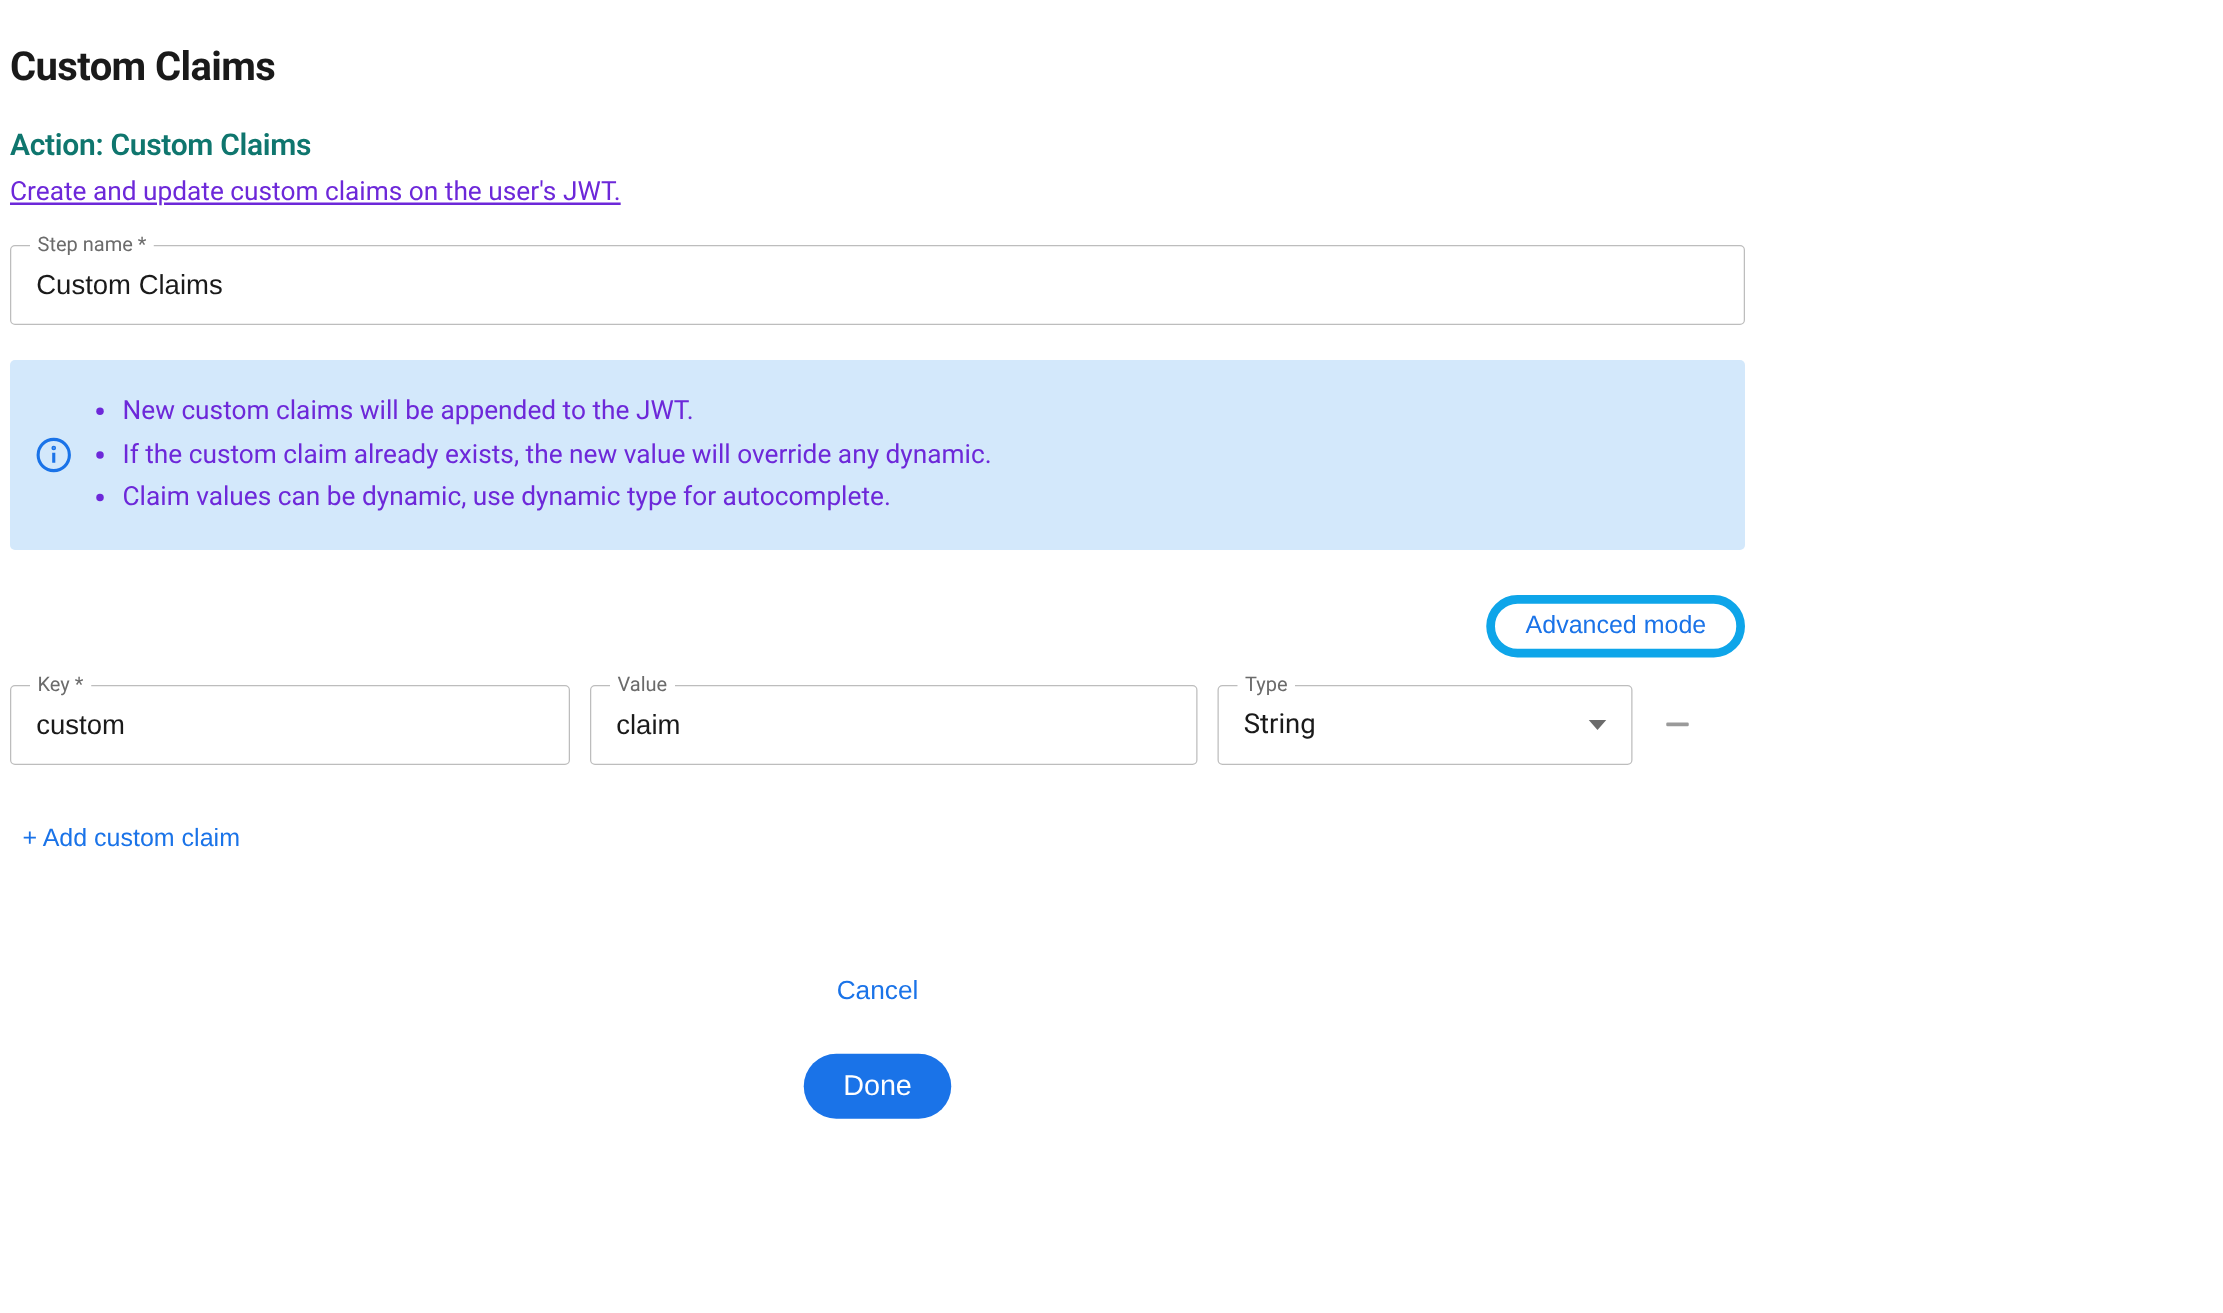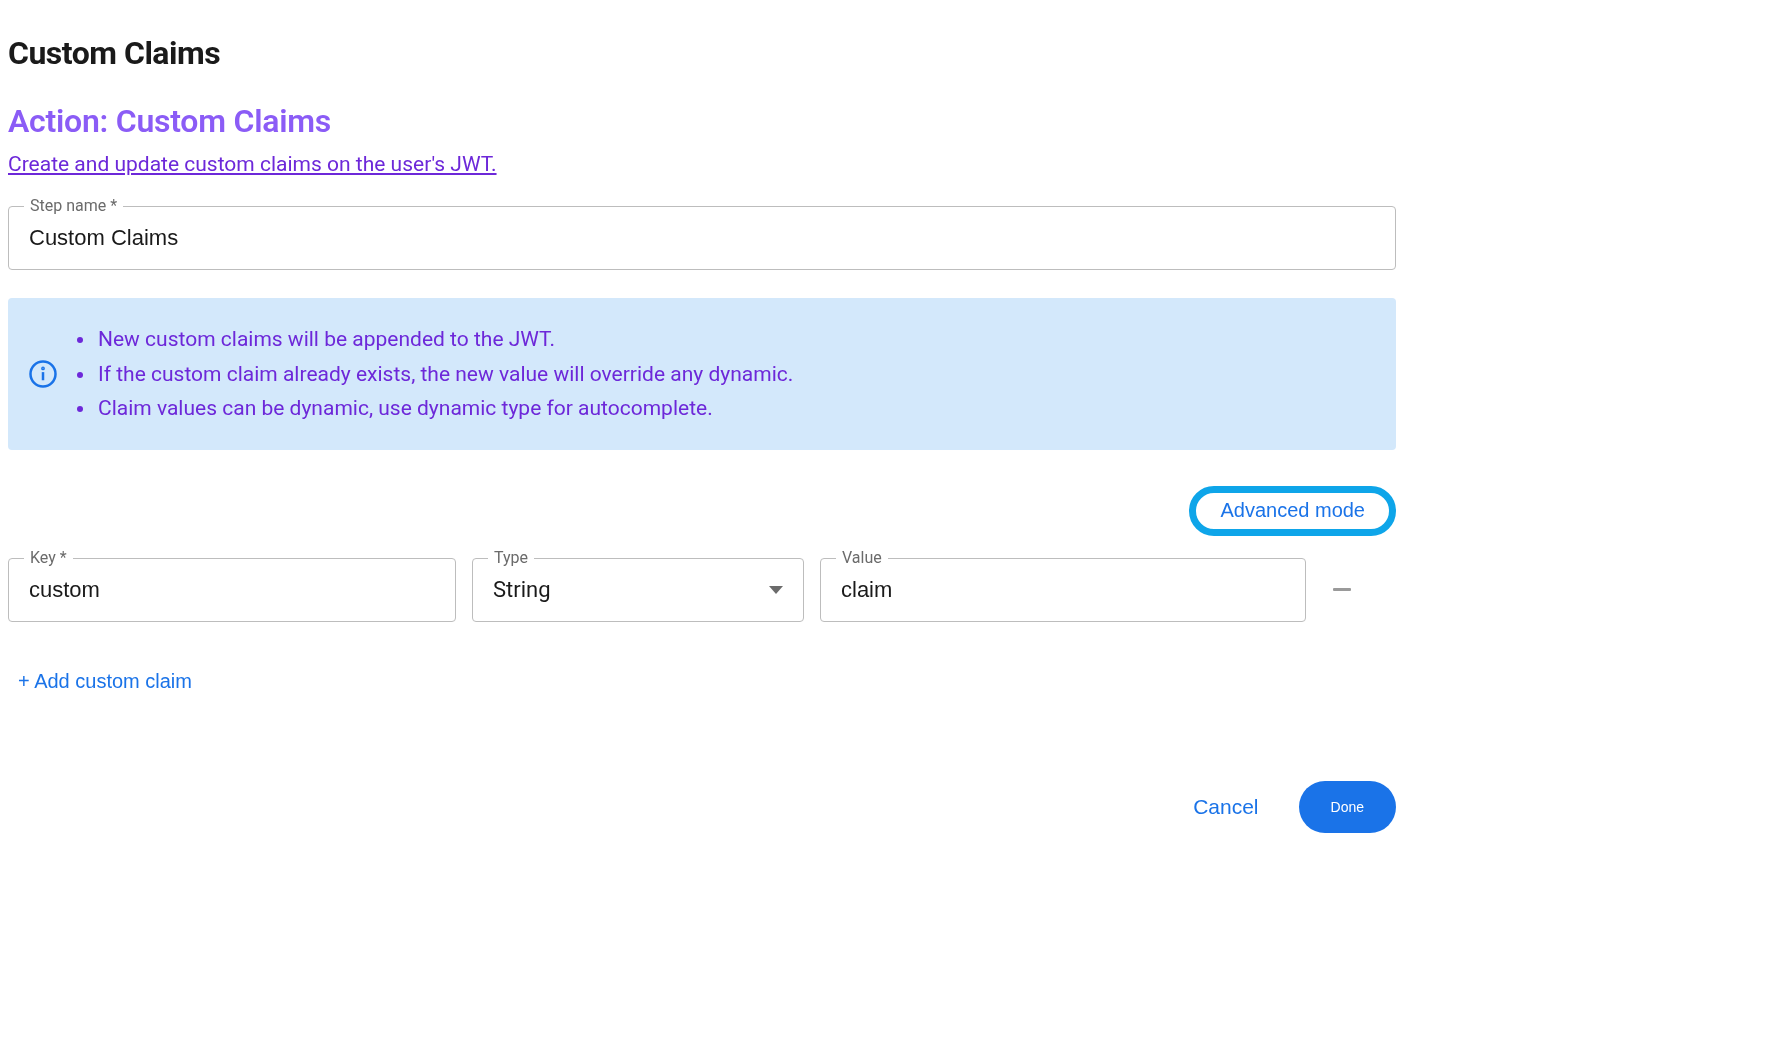--- a/index.html
+++ b/index.html
@@ -15,25 +15,25 @@
     width: 1420px;
   }
   h1.page-title {
     font-size: 32px;
     font-weight: 700;
     margin: 10px 0 30px 0;
     letter-spacing: -0.5px;
     color: #1a1a1a;
   }
   h2.action-title {
-    font-size: 32px;
+    font-size: 24px;
     font-weight: 600;
     margin: 0 0 12px 0;
     letter-spacing: -0.25px;
-    color: #8b5cf6;
+    color: #0f766e;
   }
   p.action-desc {
     font-size: 21px;
     color: #6d28d9;
     margin: 0 0 30px 0;
     text-decoration: underline;
   }
 
   
   .field {
@@ -153,38 +153,39 @@
     margin-top: 12px;
   }
 
   
   .footer-actions {
     display: flex;
     justify-content: flex-end;
     gap: 28px;
     align-items: center;
     margin-top: 80px;
+    flex-direction: column;
   }
   .cancel-btn {
     background: none;
     border: none;
     color: #1a73e8;
     font-size: 21px;
     font-weight: 500;
     cursor: pointer;
     padding: 10px 12px;
   }
   .done-btn {
     background: #1a73e8;
     color: #fff;
     border: none;
     border-radius: 999px;
     height: 52px;
     padding: 0 32px;
-    font-size: 14px;
+    font-size: 23px;
     font-weight: 500;
     cursor: pointer;
   }
 </style>
 </head>
 <body>
 
 <div class="page">
 
   <h1 class="page-title">Custom Claims</h1>
@@ -215,33 +216,33 @@
   <div class="mode-row">
     <button class="advanced-btn">Advanced mode</button>
   </div>
 
   <div class="claim-row">
     <div class="field col-key">
       <span class="floating-label">Key *</span>
       <input class="text-input" type="text" value="custom" style="">
     </div>
 
+    <div class="field col-value">
+      <span class="floating-label">Value</span>
+      <input class="text-input" type="text" value="claim" style="">
+    </div>
+
     <div class="field col-type">
       <span class="floating-label">Type</span>
       <div class="select-box">
         <span>String</span>
         <span class="select-caret"></span>
       </div>
     </div>
 
-    <div class="field col-value">
-      <span class="floating-label">Value</span>
-      <input class="text-input" type="text" value="claim" style="">
-    </div>
-
     <button class="remove-btn">
       <span class="minus-line"></span>
     </button>
   </div>
 
   <button class="add-link">+ Add custom claim</button>
 
   <div class="footer-actions">
     <button class="cancel-btn">Cancel</button>
     <button class="done-btn">Done</button>

